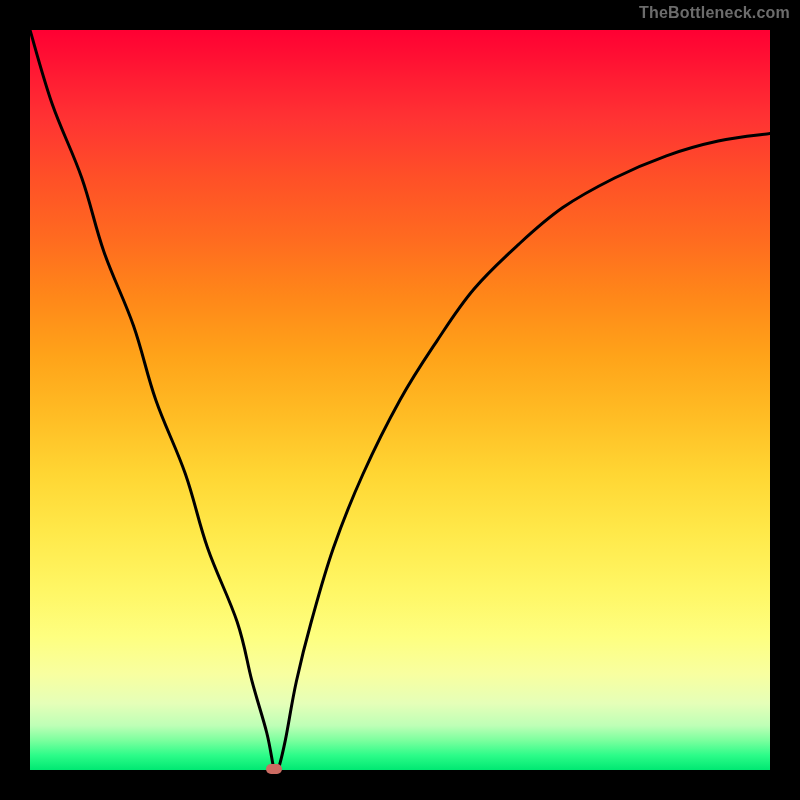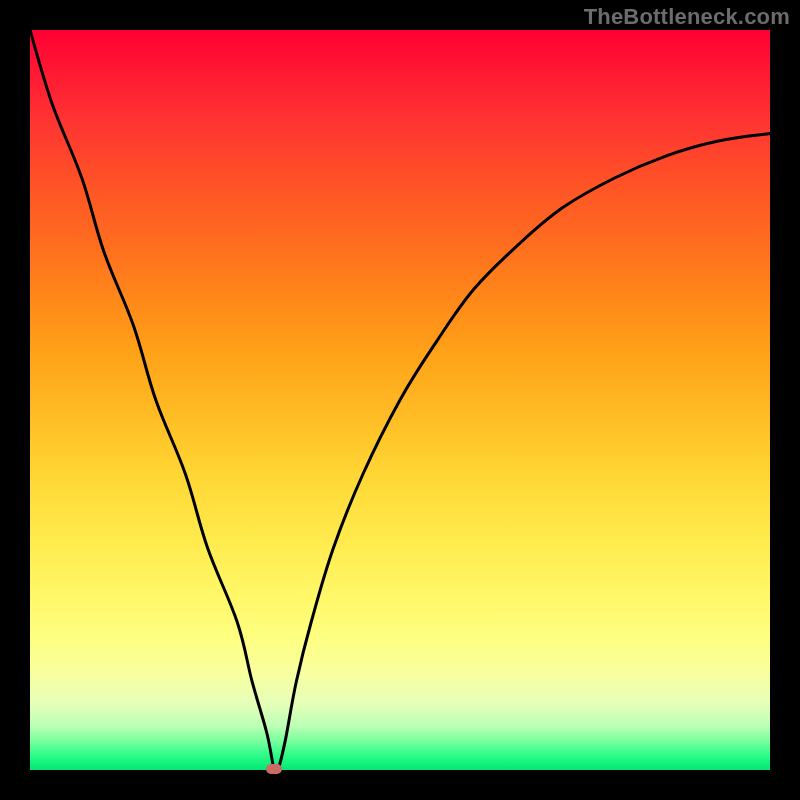--- a/index.html
+++ b/index.html
@@ -41,21 +41,21 @@
       #beffb6 94%,
       #7bff9e 96%,
       #2dfc89 98%,
       #00e872 100%
     );
   }
   .watermark {
     position: absolute;
     top: 4px;
     right: 10px;
-    font-size: 22px;
+    font-size: 16px;
     font-weight: 600;
     color: #6c6c6c;
     letter-spacing: 0.2px;
     user-select: none;
   }
   svg.curve {
     position: absolute;
     left: 0;
     top: 0;
     width: 740px;

